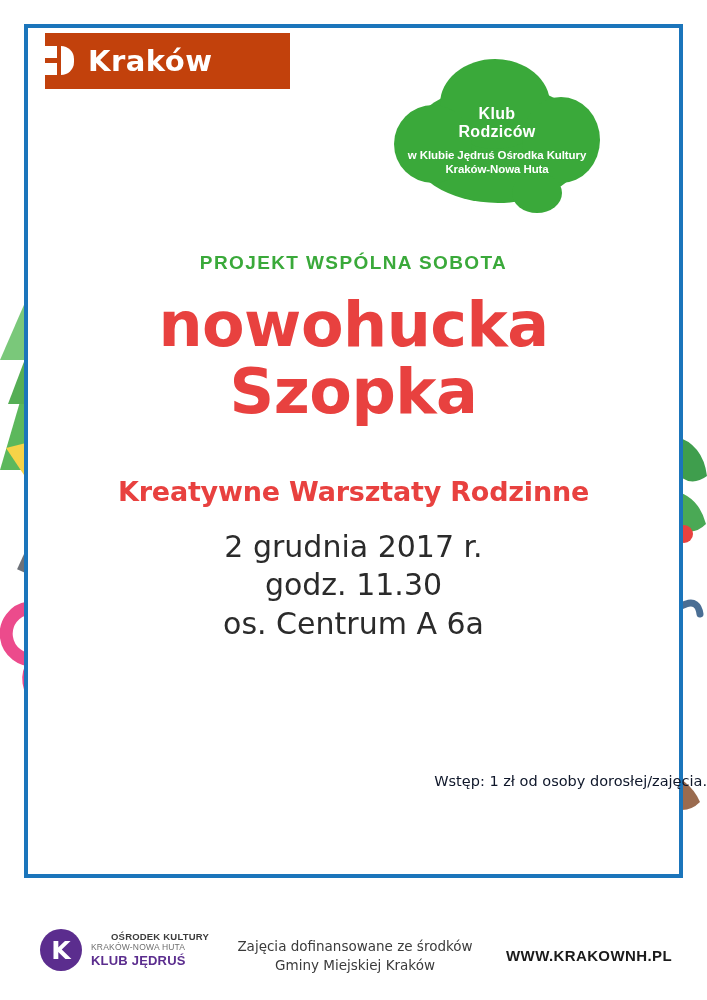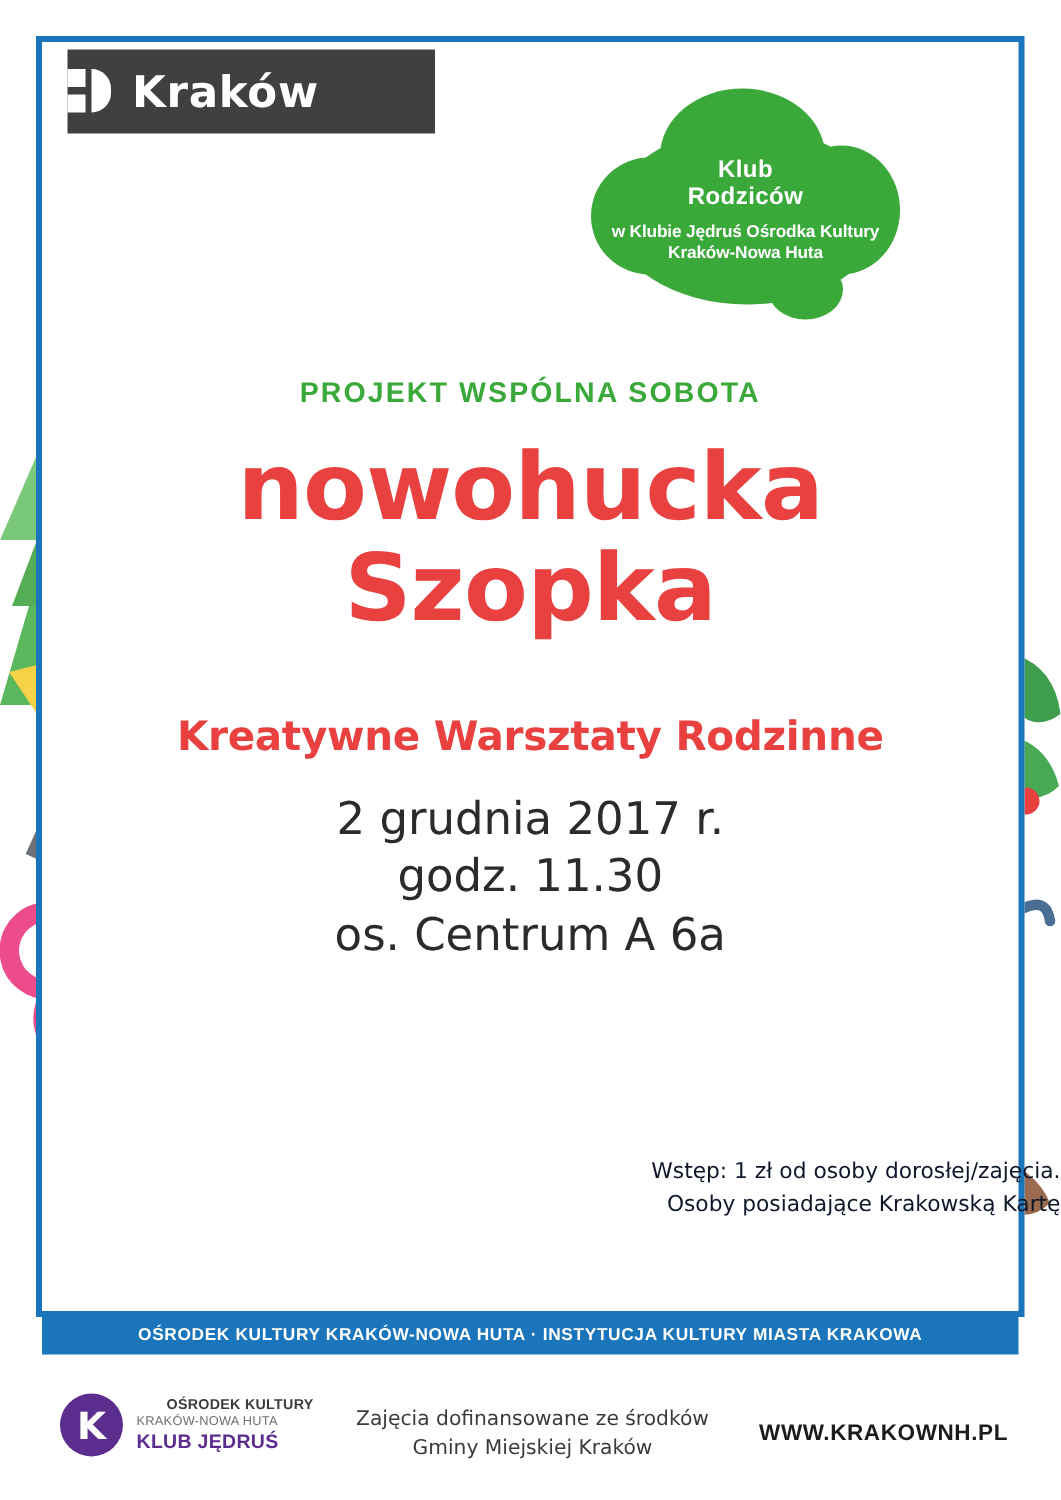--- a/index.html
+++ b/index.html
@@ -35,21 +35,21 @@
     background: #ffffff;
   }
 
   
   .krakow-logo {
     position: absolute;
     left: 45px;
     top: 33px;
     width: 245px;
     height: 56px;
-    background: #404040;
+    background: #c2410c;
     display: flex;
     align-items: center;
     padding-left: 0;
     box-sizing: border-box;
   }
   .krakow-mark {
     width: 30px;
     height: 30px;
     position: relative;
     flex: 0 0 auto;
@@ -386,24 +386,22 @@
 
   <div class="details">
     <div>2 grudnia 2017 r.</div>
     <div>godz. 11.30</div>
     <div>os. Centrum A 6a</div>
   </div>
 
 
   <div class="note">
     <div>Wstęp: 1 zł od osoby dorosłej/zajęcia.</div>
-    <div>Osoby posiadające Krakowską Kartę</div>
-  </div>
-
-  <div class="blue-bar">OŚRODEK KULTURY KRAKÓW-NOWA HUTA · INSTYTUCJA KULTURY MIASTA KRAKOWA</div>
+  </div>
+
 
   <div class="footer">
     <div class="footer-logo">
       <div class="ok-circle">K</div>
       <div class="ok-text">
         <div class="ok-l1">OŚRODEK KULTURY</div>
         <div class="ok-l2">KRAKÓW-NOWA HUTA</div>
         <div class="ok-l3">KLUB JĘDRUŚ</div>
       </div>
     </div>

